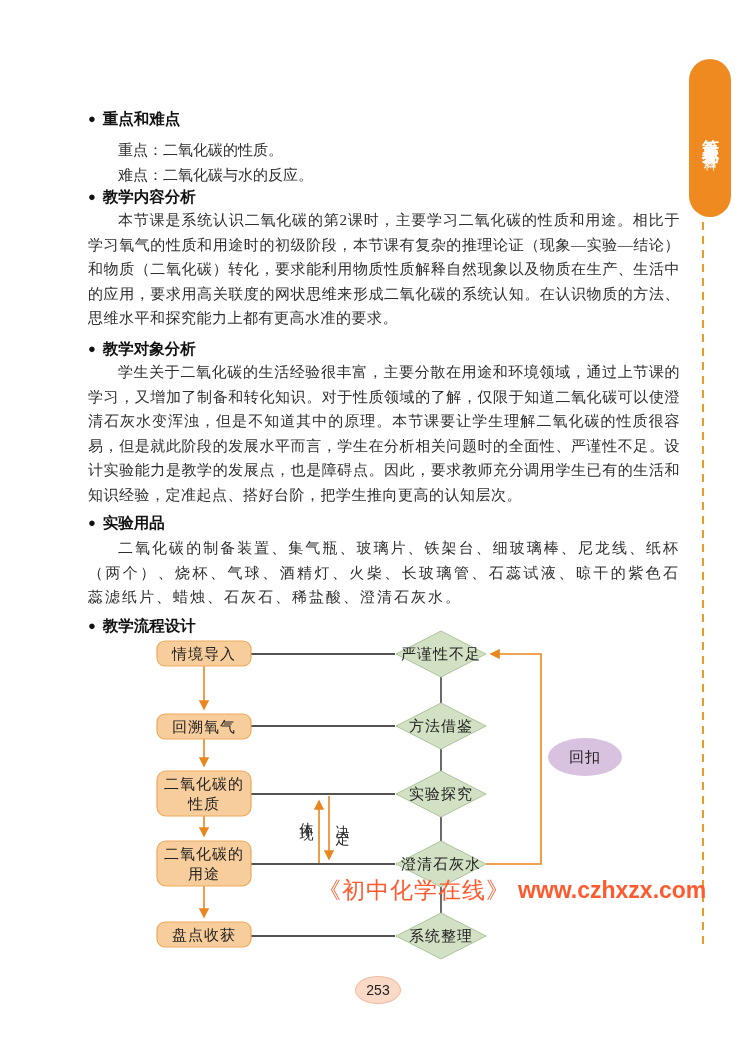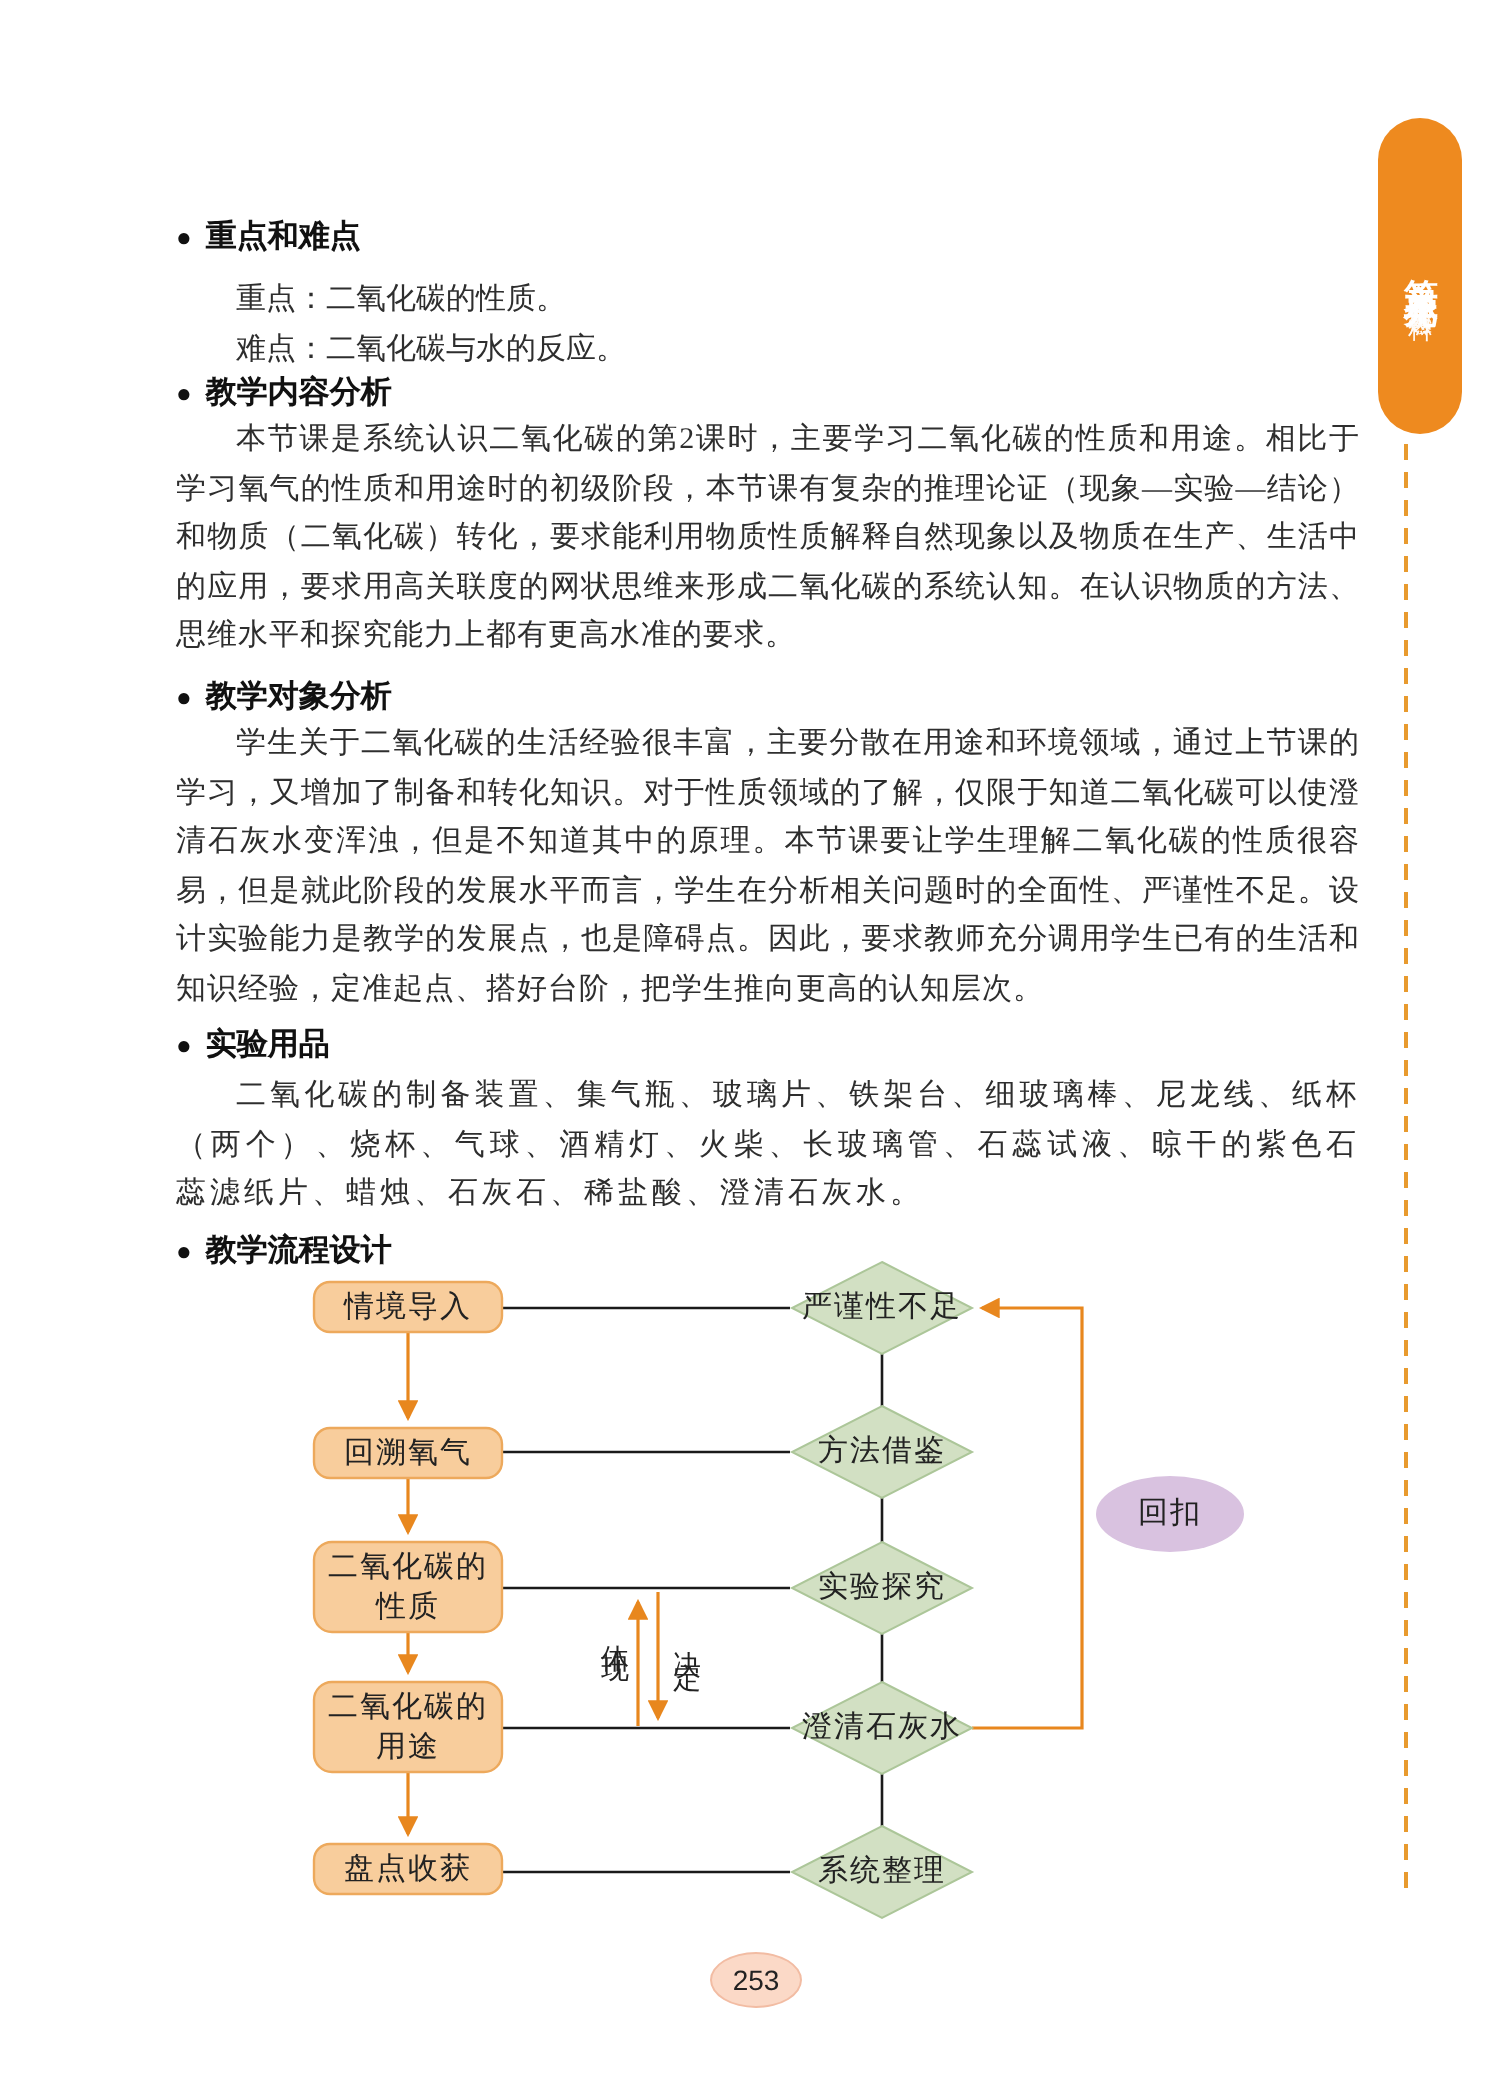--- a/index.html
+++ b/index.html
@@ -185,19 +185,22 @@
     <div class="act-label" style="left:396px; top:86px;  width:90px; height:20px;">方法借鉴</div>
     <div class="act-label" style="left:396px; top:154px; width:90px; height:20px;">实验探究</div>
     <div class="act-label" style="left:396px; top:224px; width:90px; height:20px;">澄清石灰水</div>
     <div class="act-label" style="left:396px; top:296px; width:90px; height:20px;">系统整理</div>
 
     <div class="rel-label" style="left:298px; top:181px;">体现</div>
     <div class="rel-label" style="left:334px; top:184px;">决定</div>
 
     <div class="loop-label" style="left:548px; top:117px; width:74px; height:20px;">回扣</div>
 
+    <div class="watermark">
+      <span class="wm-cn">《初中化学在线》</span><span class="wm-url">www.czhxzx.com</span>
+    </div>
   </div>
 
   <div class="pagenum">
     <span>253</span>
   </div>
 
 </div>
 
 </body></html>

